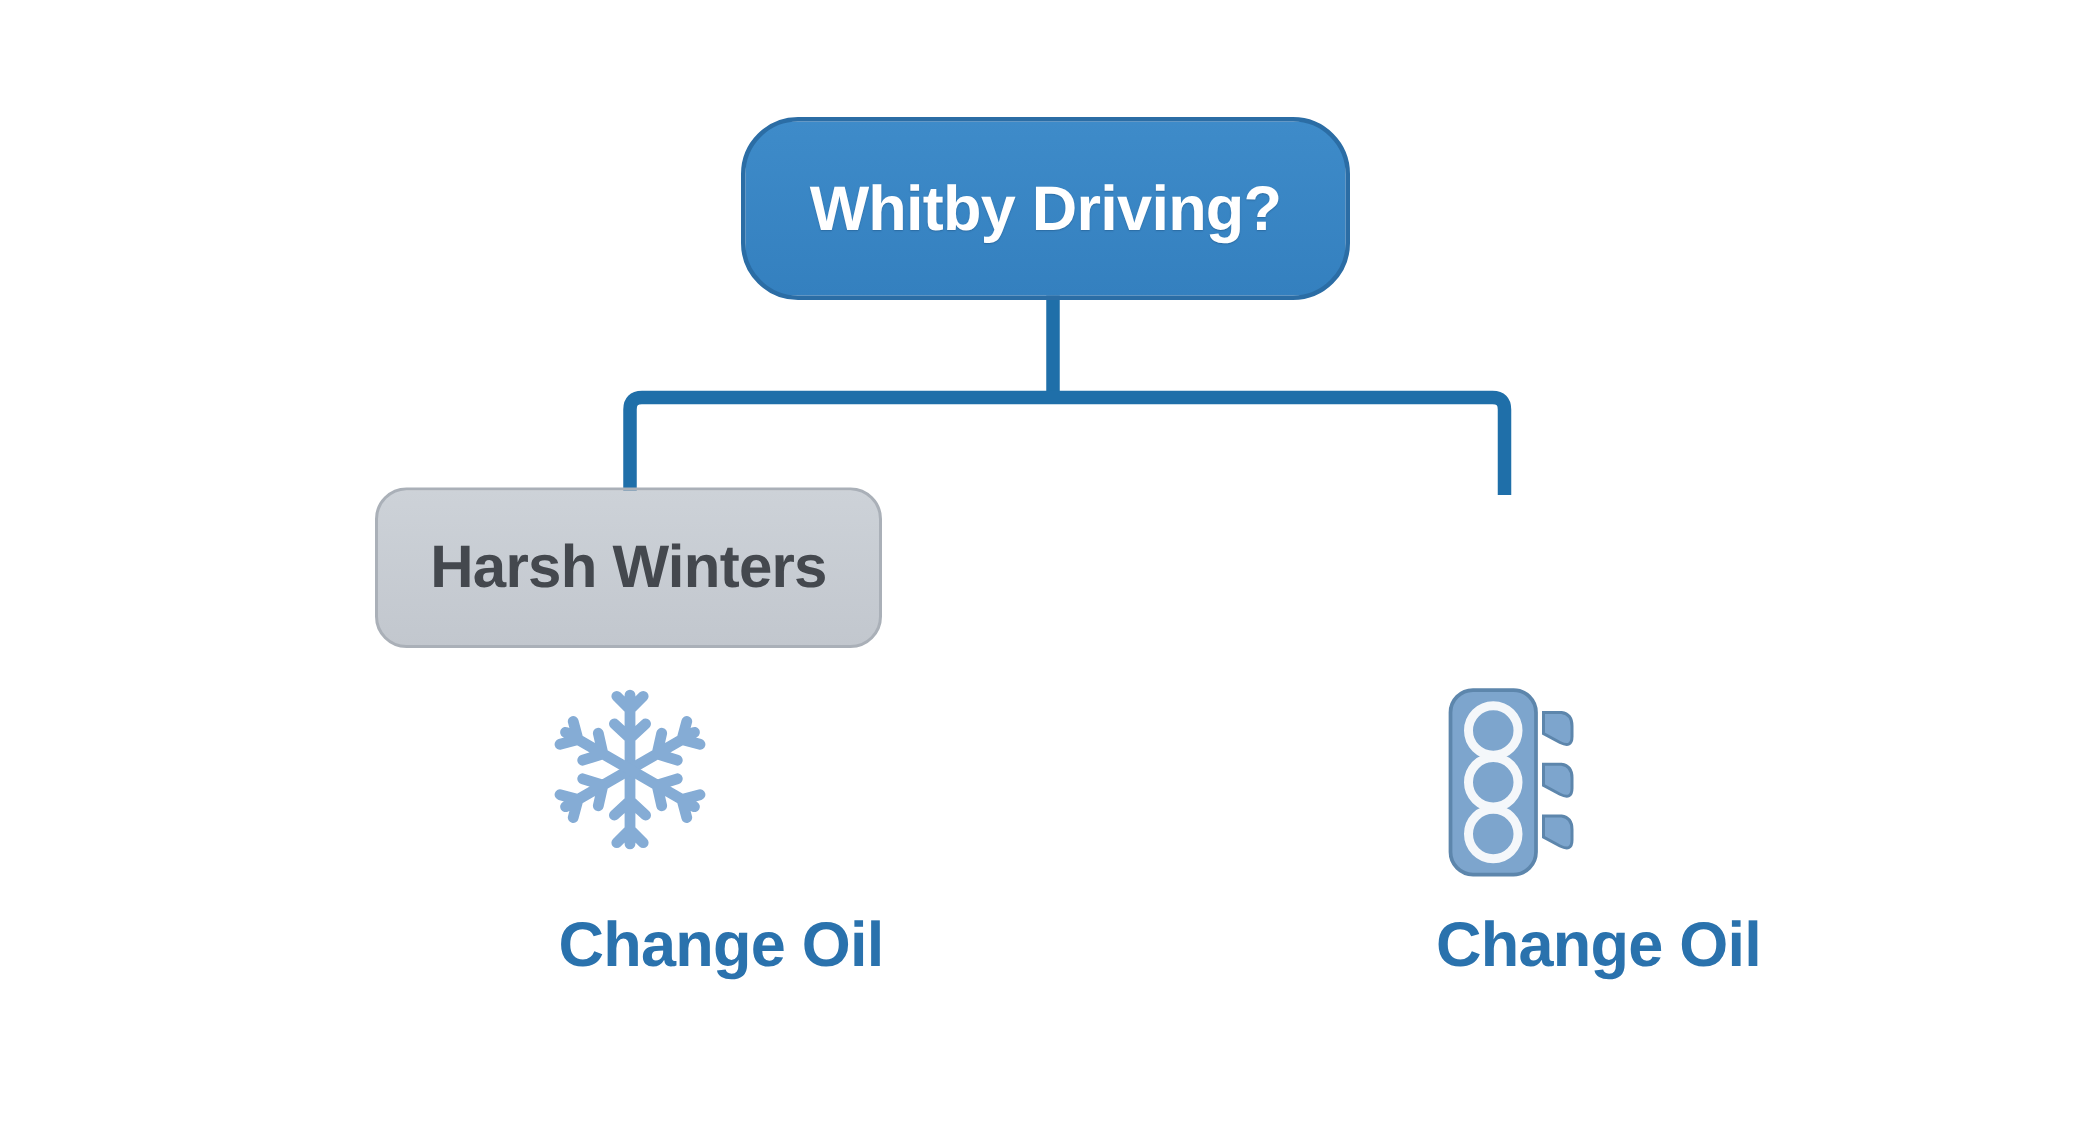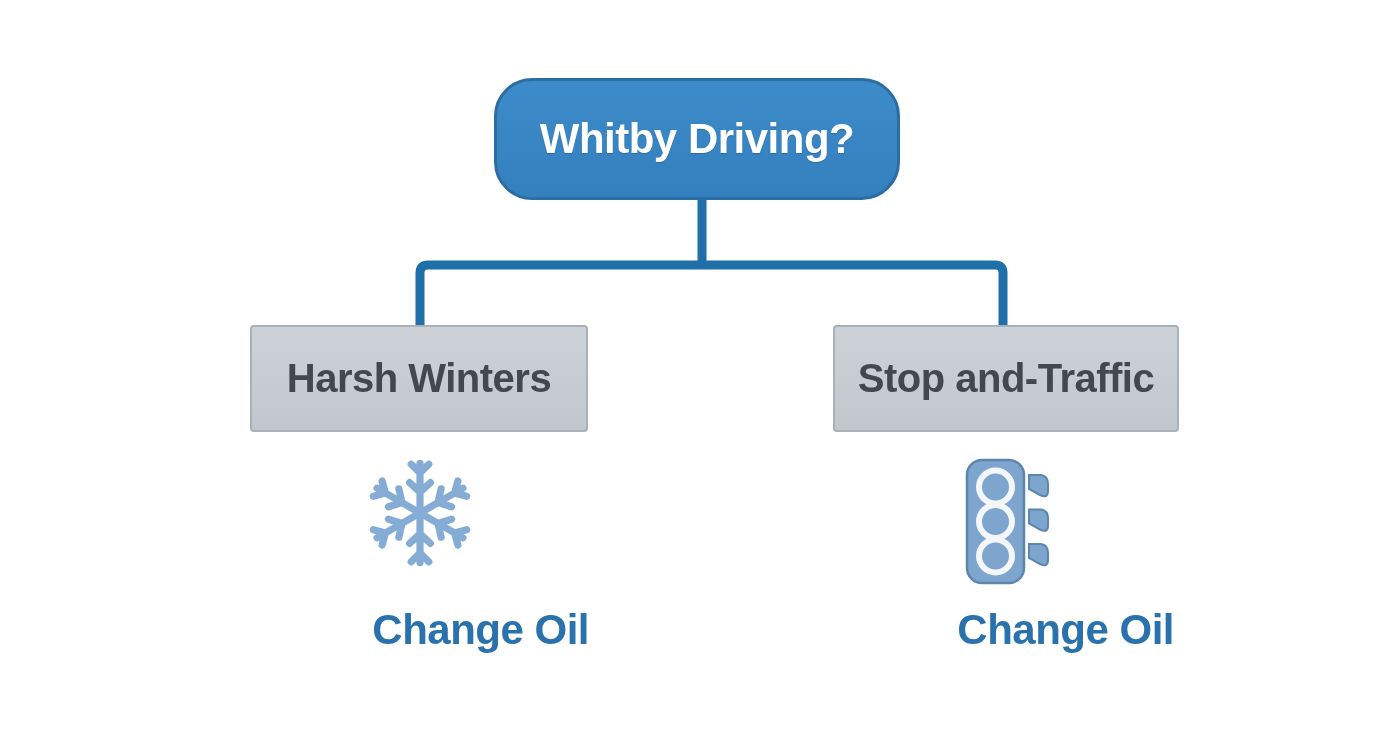--- a/index.html
+++ b/index.html
@@ -43,21 +43,21 @@
     font-size: 42px;
     font-weight: 700;
     letter-spacing: -0.5px;
     text-shadow: 0 1px 1px rgba(20,60,100,0.35);
   }
   .branch-node {
     top: 325px;
     height: 107px;
     background: linear-gradient(180deg, #cdd2d8 0%, #c2c7ce 100%);
     border: 2px solid #aab0b8;
-    border-radius: 4px;
+    border-radius: 21px;
     color: #44484e;
     font-size: 40px;
     font-weight: 700;
     letter-spacing: -0.5px;
   }
   .branch-left  { left: 250px; width: 338px; }
   .branch-right { left: 833px; width: 346px; }
   .icon-wrap {
     position: absolute;
     display: flex;
@@ -89,23 +89,20 @@
     <path d="M420 330 L420 273 Q420 265 428 265 L995 265 Q1003 265 1003 273 L1003 330" stroke="#1f6fa9" stroke-width="9" fill="none"></path>
   </svg>
 
   <div class="node root-node">
     <span>Whitby Driving?</span>
   </div>
 
   <div class="node branch-node branch-left">
     <span>Harsh Winters</span>
   </div>
-  <div class="node branch-node branch-right">
-    <span>Stop and-Traffic</span>
-  </div>
 
   <div class="icon-wrap snowflake-wrap">
     <svg viewBox="-70 -70 140 140" width="112" height="112" aria-hidden="true">
       <g stroke="#85acd5" stroke-width="9" stroke-linecap="round" fill="none">
         <g id="sf-arm">
           <path d="M0,4 L0,-50 M0,-50 L0,-62 M0,-50 L-11,-61 M0,-50 L11,-61 M0,-26 L-13,-38 M0,-26 L13,-38"></path>
         </g>
         <use href="#sf-arm" transform="rotate(60)"></use>
         <use href="#sf-arm" transform="rotate(120)"></use>
         <use href="#sf-arm" transform="rotate(180)"></use>

